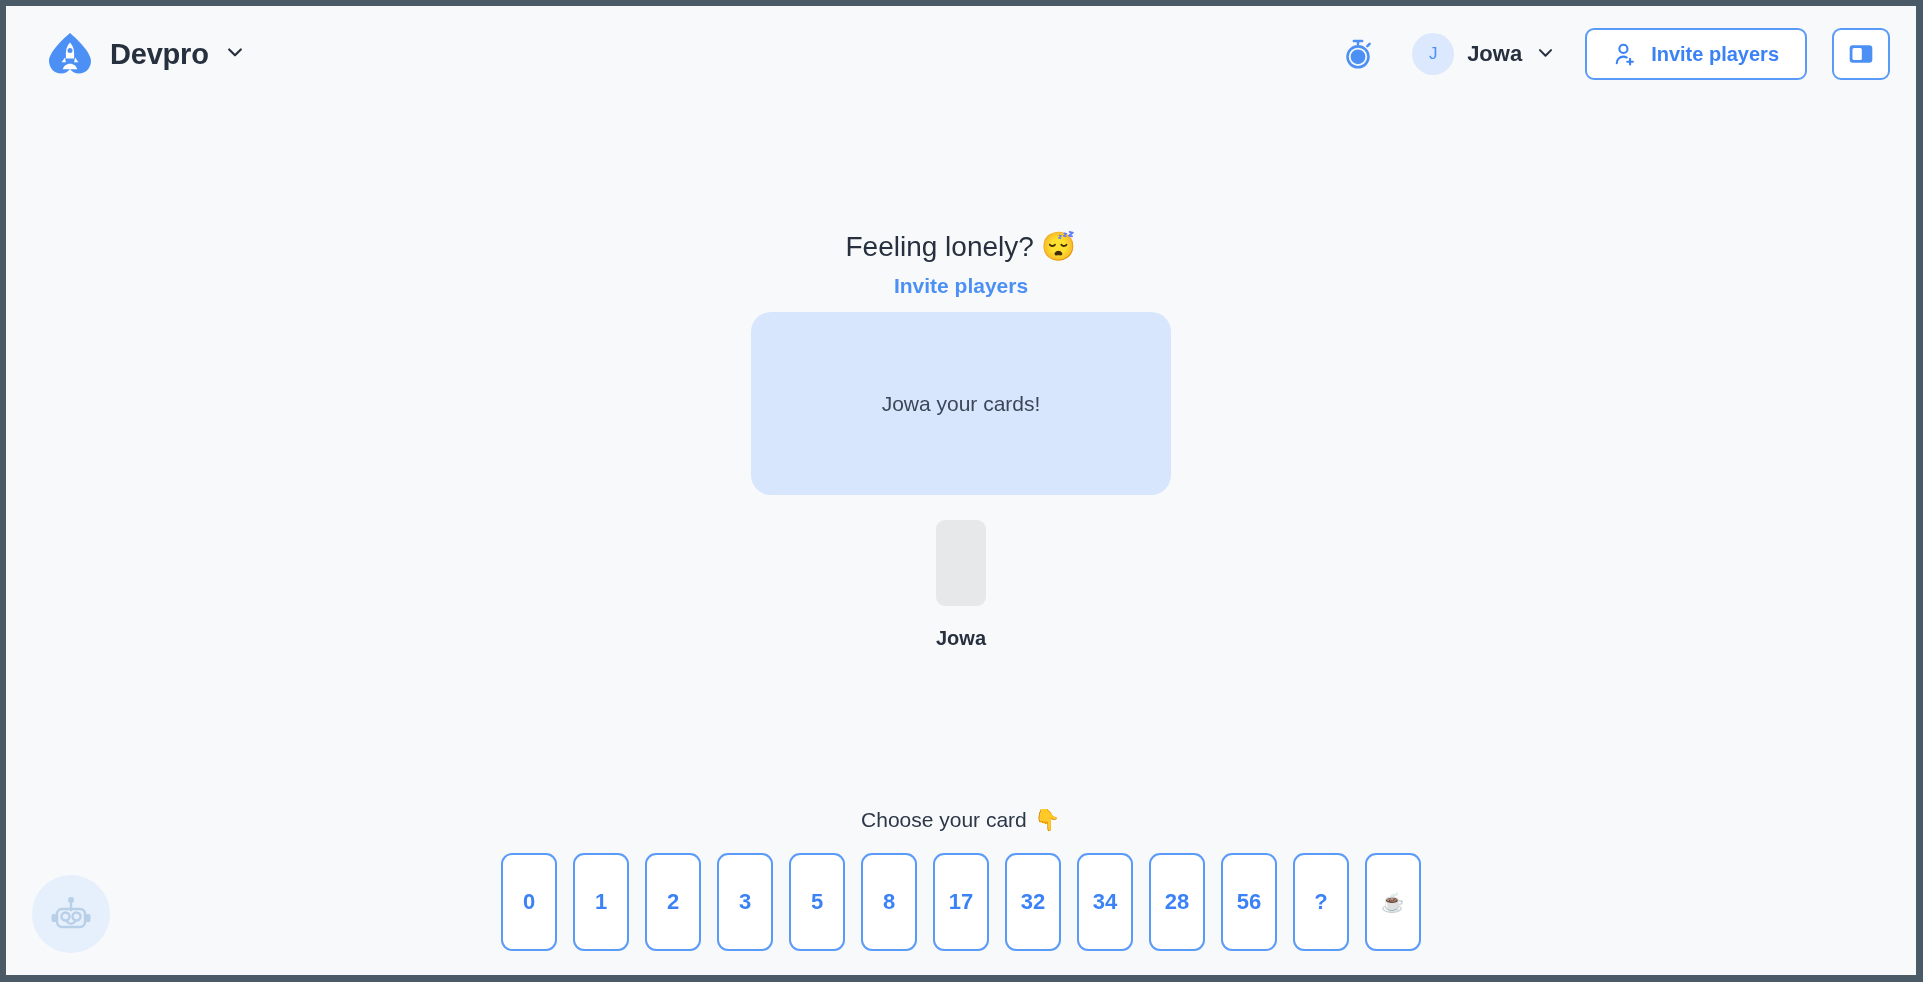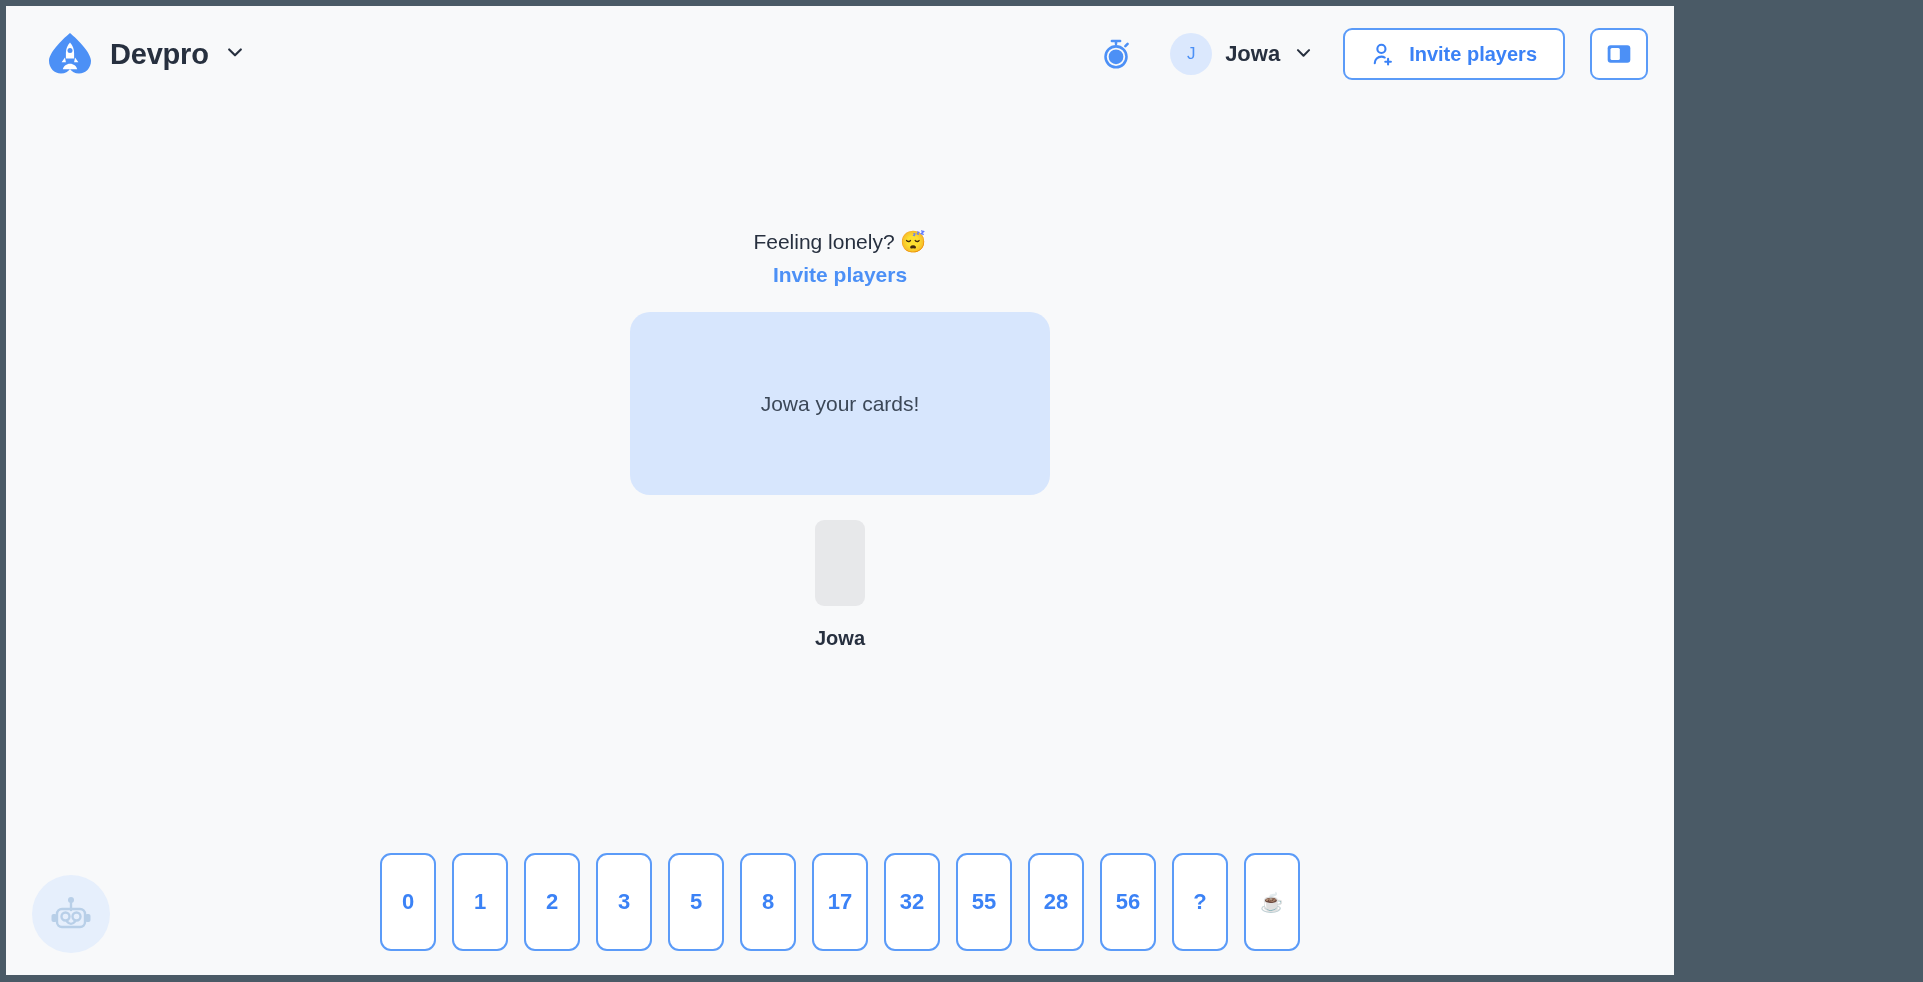--- a/index.html
+++ b/index.html
@@ -10,21 +10,21 @@
     overflow: hidden;
     font-family: "Liberation Sans", sans-serif;
   }
 
   body {
     background: #4a5a66;
     padding: 6px 7px 7px 6px;
   }
 
   #app {
-    width: 1668px;
+    width: 1910px;
     height: 969px;
     background: #f8f9fa;
     position: relative;
     overflow: hidden;
   }
 
   
   #header {
     height: 96px;
     display: flex;
@@ -131,21 +131,21 @@
     bottom: 0;
   }
 
   .lonely-block {
     position: absolute;
     top: 125px;
     left: 0; right: 0;
     text-align: center;
   }
   .lonely-text {
-    font-size: 21px;
+    font-size: 28px;
     color: #27303f;
     line-height: 1.45;
   }
   .lonely-link {
     display: inline-block;
     margin-top: 6px;
     font-size: 21px;
     font-weight: bold;
     color: #4c90f6;
     cursor: pointer;
@@ -332,30 +332,33 @@
     </div>
 
     <div class="players-row">
       <div class="player">
         <div class="player-card"></div>
         <div class="player-name">Jowa</div>
       </div>
     </div>
 
     <div class="deck-zone">
+      <div class="deck-prompt">
+        <span>Choose your card</span><span class="emoji">👇</span>
+      </div>
       <div class="deck" id="deck">
           <button class="deck-card">0</button>
           <button class="deck-card">1</button>
           <button class="deck-card">2</button>
           <button class="deck-card">3</button>
           <button class="deck-card">5</button>
           <button class="deck-card">8</button>
           <button class="deck-card">17</button>
           <button class="deck-card">32</button>
-          <button class="deck-card">55</button>
+          <button class="deck-card">34</button>
           <button class="deck-card">28</button>
           <button class="deck-card">56</button>
           <button class="deck-card">?</button>
           <button class="deck-card emoji-card">☕</button>
         </div>
     </div>
 
     <div class="bot-fab">
       <span>
         <svg viewBox="0 0 48 48" fill="none" stroke="currentColor" stroke-width="2.4" stroke-linecap="round" stroke-linejoin="round">

